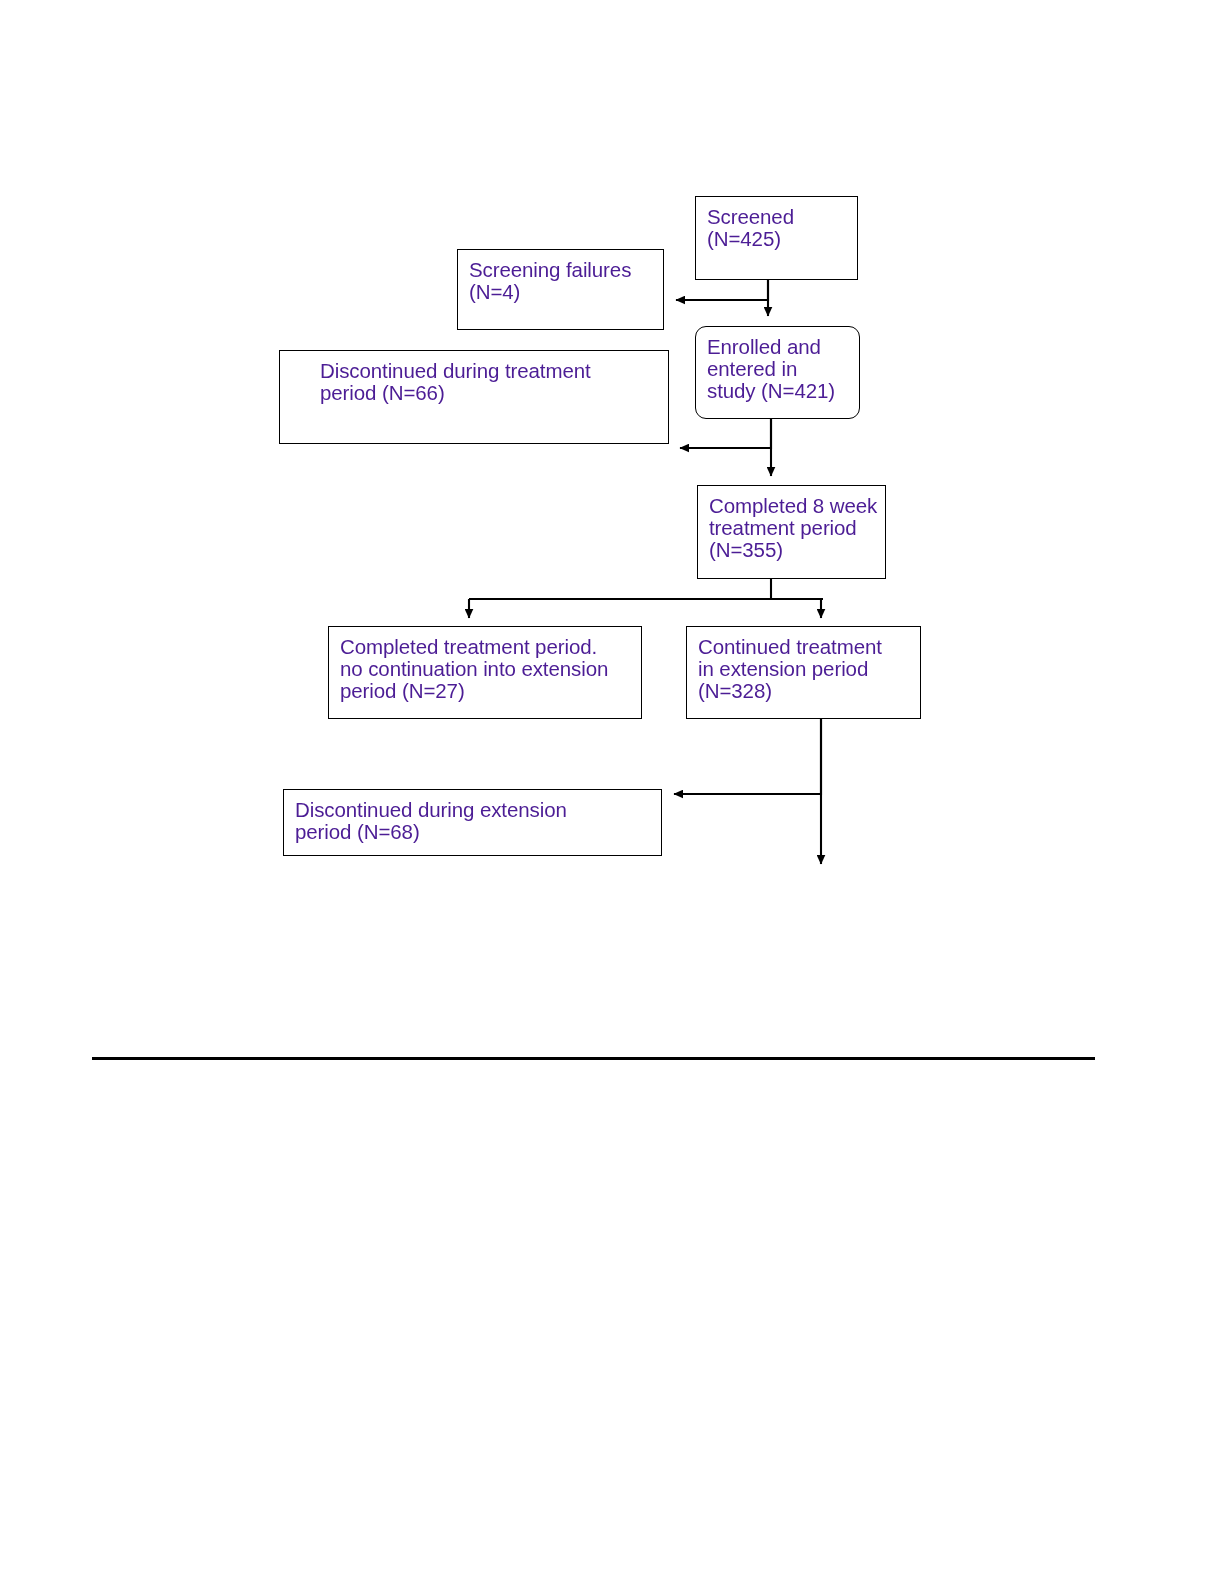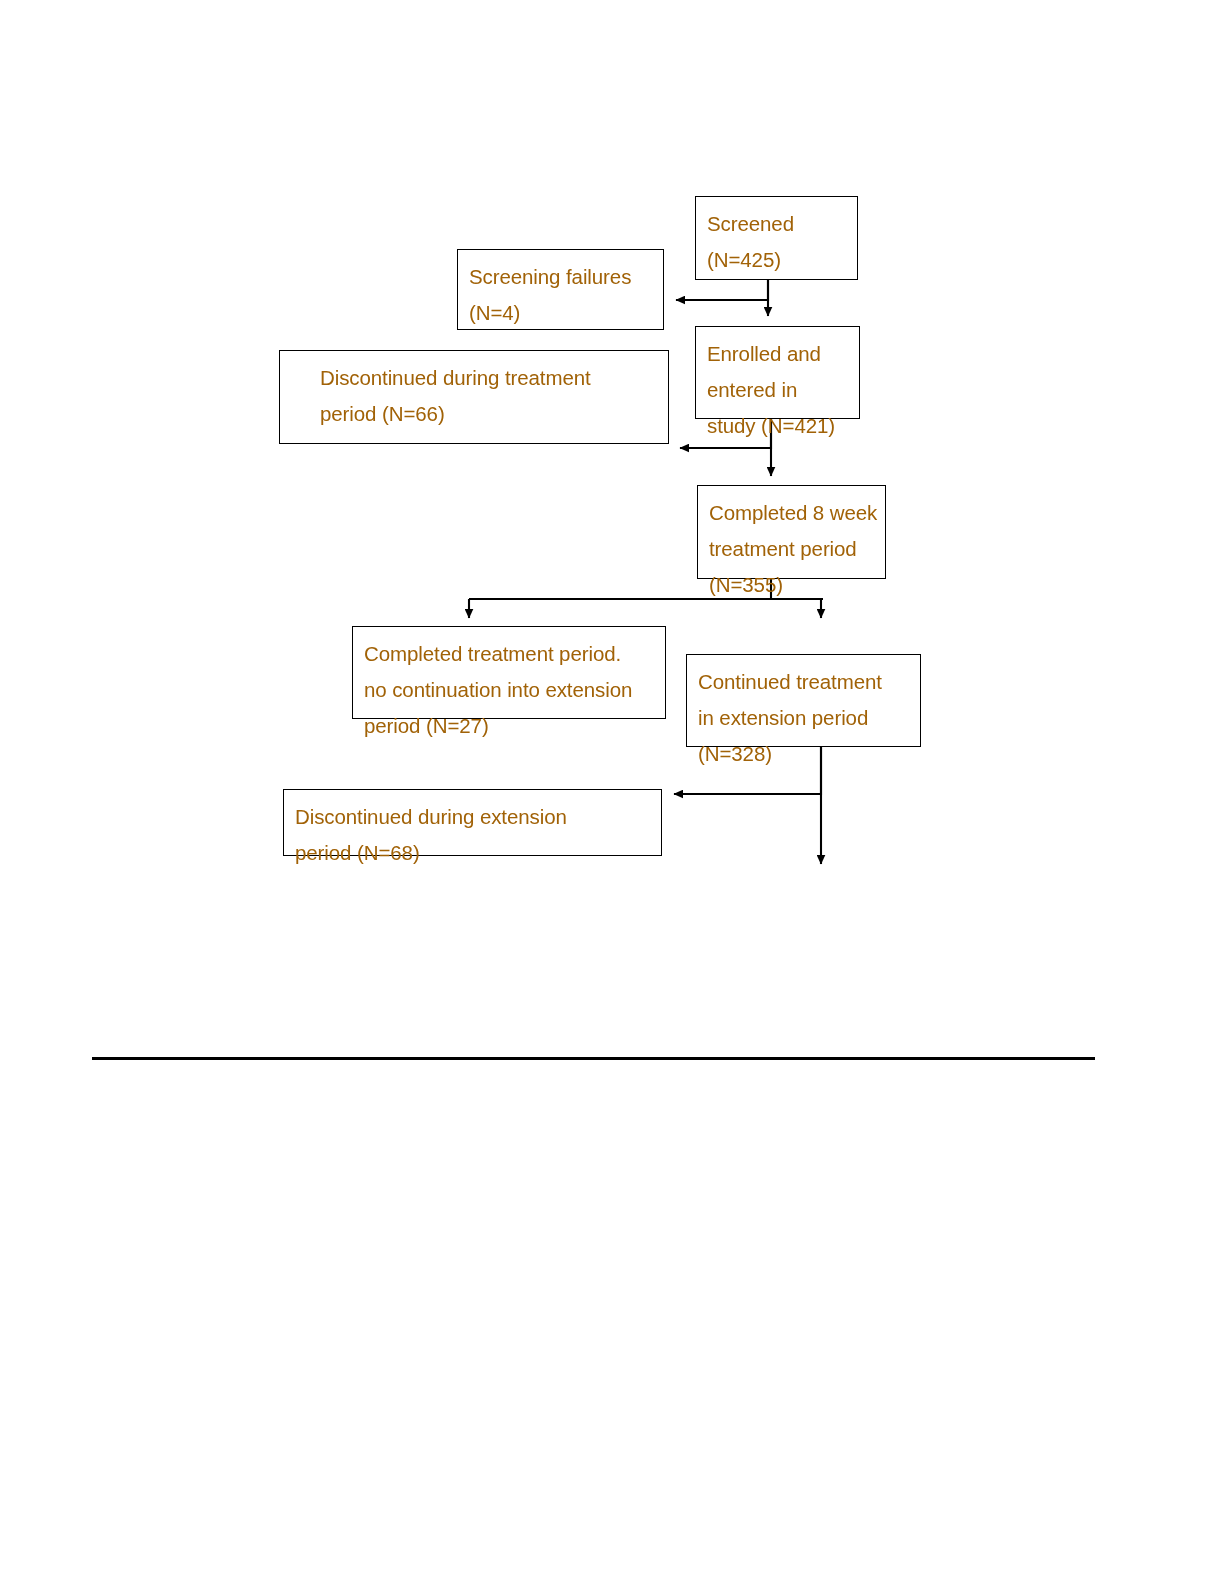--- a/index.html
+++ b/index.html
@@ -31,22 +31,22 @@
     box-sizing: border-box;
     border: 1.6px solid #000000;
     background: #ffffff;
     display: flex;
     align-items: flex-start;
     justify-content: flex-start;
   }
   .node-text {
     font-family: "Liberation Sans", sans-serif;
     font-size: 20.5px;
-    line-height: 36px;
-    color: #a16207;
+    line-height: 22px;
+    color: #4c1d95;
     white-space: pre-line;
     padding: 9px 0 0 11px;
     letter-spacing: -0.1px;
   }
   #hrule {
     position: absolute;
     background: #000000;
   }
 </style>
 </head>
@@ -81,44 +81,44 @@
   <div class="node-box" style="left:695px; top:196px; width:163px; height:84px;">
     <span class="node-text">Screened
 (N=425)</span>
   </div>
 
   <div class="node-box" style="left:457px; top:249px; width:207px; height:81px;">
     <span class="node-text">Screening failures
 (N=4)</span>
   </div>
 
-  <div class="node-box" style="left:695px; top:326px; width:165px; height:93px;">
+  <div class="node-box" style="left:695px; top:326px; width:165px; height:93px;border-radius:11px;">
     <span class="node-text">Enrolled and
 entered in
 study (N=421)</span>
   </div>
 
   <div class="node-box" style="left:279px; top:350px; width:390px; height:94px;padding-left:29px;">
     <span class="node-text">Discontinued during treatment
 period (N=66)</span>
   </div>
 
   <div class="node-box" style="left:697px; top:485px; width:189px; height:94px;">
     <span class="node-text">Completed 8 week
 treatment period
 (N=355)</span>
   </div>
 
-  <div class="node-box" style="left:352px; top:626px; width:314px; height:93px;">
+  <div class="node-box" style="left:328px; top:626px; width:314px; height:93px;">
     <span class="node-text">Completed treatment period.
 no continuation into extension
 period (N=27)</span>
   </div>
 
-  <div class="node-box" style="left:686px; top:626px; width:235px; height:93px;margin-top:28px;">
+  <div class="node-box" style="left:686px; top:626px; width:235px; height:93px;">
     <span class="node-text">Continued treatment
 in extension period
 (N=328)</span>
   </div>
 
   <div class="node-box" style="left:283px; top:752px; width:379px; height:67px;margin-top:37px;">
     <span class="node-text">Discontinued during extension
 period (N=68)</span>
   </div>
 

